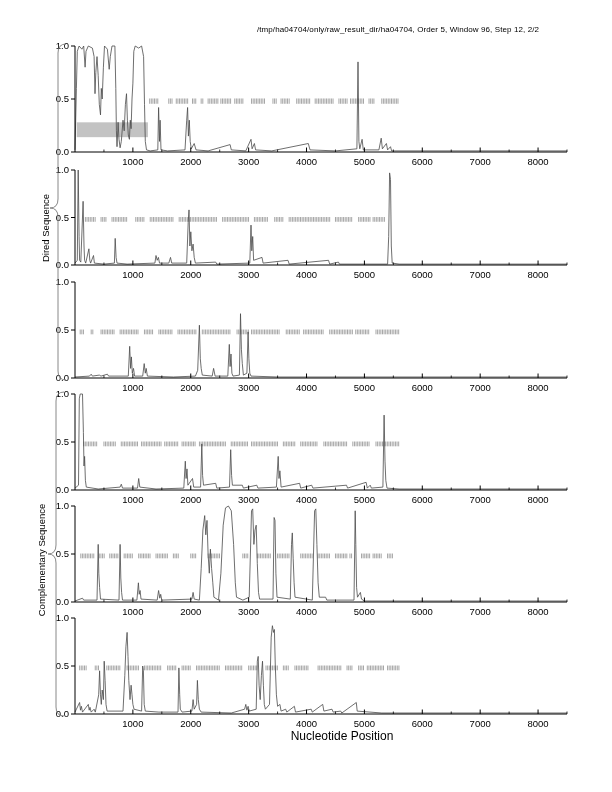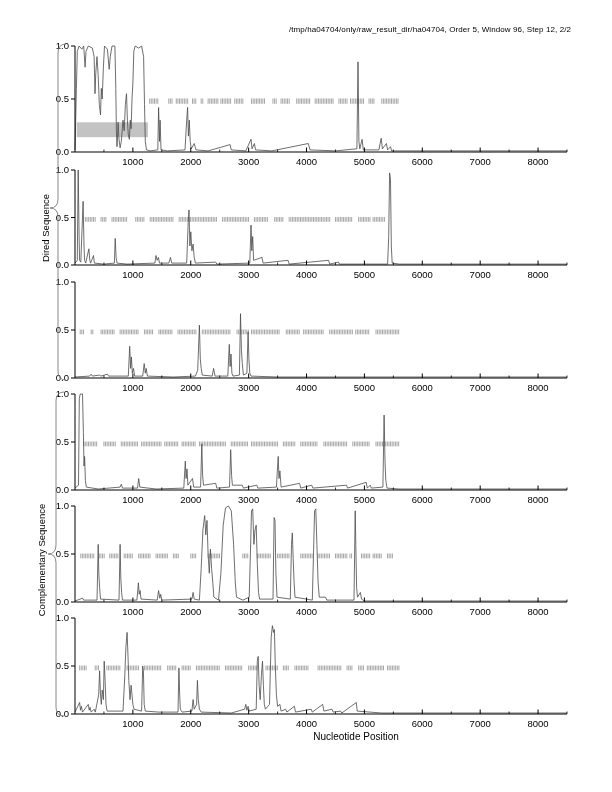--- a/index.html
+++ b/index.html
@@ -2,31 +2,31 @@
 <html><head>
 <meta charset="utf-8">
 <style>
   html,body{margin:0;padding:0;background:#ffffff;}
   .page{
     position:relative;width:612px;height:792px;background:#ffffff;overflow:hidden;
     font-family:"Liberation Sans","DejaVu Sans",sans-serif;color:#000;
   }
   .title{
     position:absolute;left:398px;top:29px;transform:translate(-50%,-50%);
-    font-size:8px;white-space:nowrap;letter-spacing:0.1px;margin-left:32px;
+    font-size:8px;white-space:nowrap;letter-spacing:0.1px;
   }
   .vlabel{
     position:absolute;white-space:nowrap;font-size:9.5px;
     transform:translate(-50%,-50%) rotate(-90deg);
   }
   .vlabel.dired{left:45px;top:228px;}
   .vlabel.comp{left:41px;top:560px;}
   .xlabel{
-    position:absolute;left:356px;top:736px;transform:translate(-50%,-50%);
-    font-size:10px;white-space:nowrap;
+    position:absolute;left:342px;top:736px;transform:translate(-50%,-50%);
+    font-size:12px;white-space:nowrap;
   }
   #chart-svg{position:absolute;left:0;top:0;}
   #chart-svg text{font-family:"Liberation Sans","DejaVu Sans",sans-serif;}
 </style>
 </head>
 <body>
 
 <div class="page">
   <div class="title">/tmp/ha04704/only/raw_result_dir/ha04704, Order 5, Window 96, Step 12, 2/2</div>
   <div class="vlabel dired">Dired Sequence</div>

